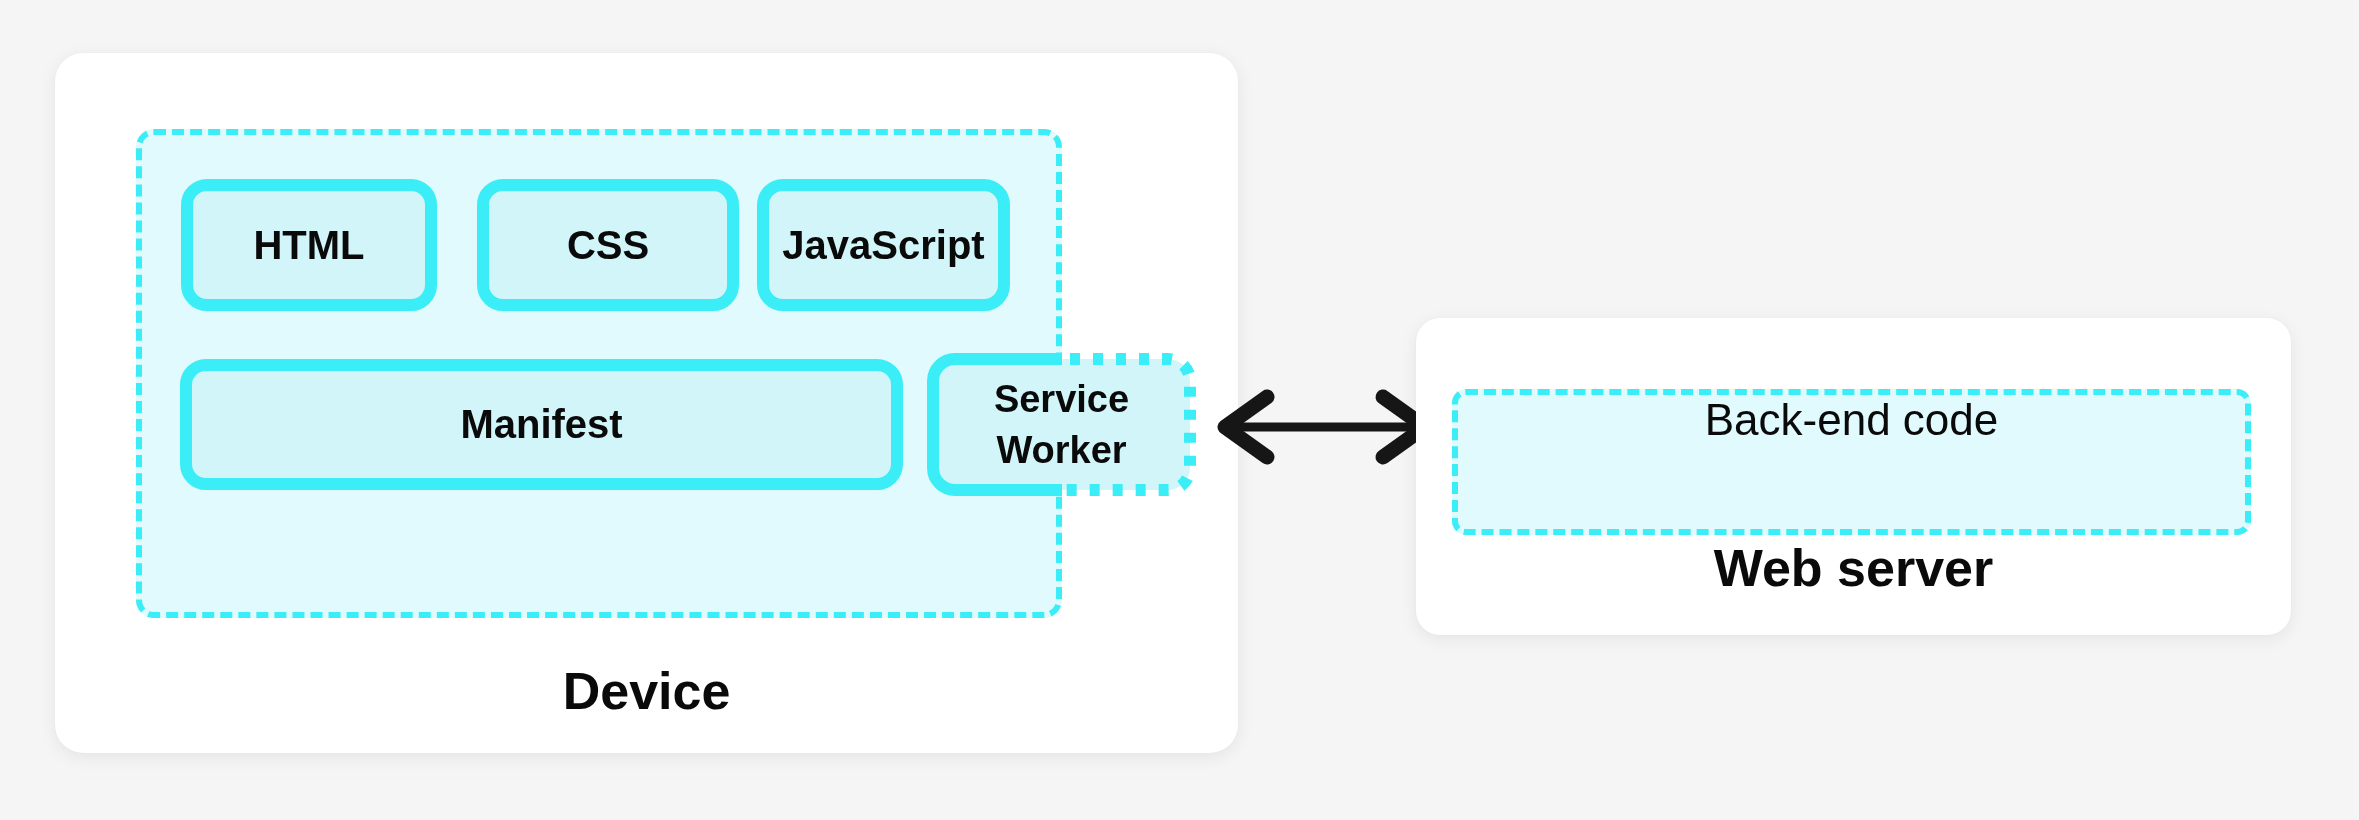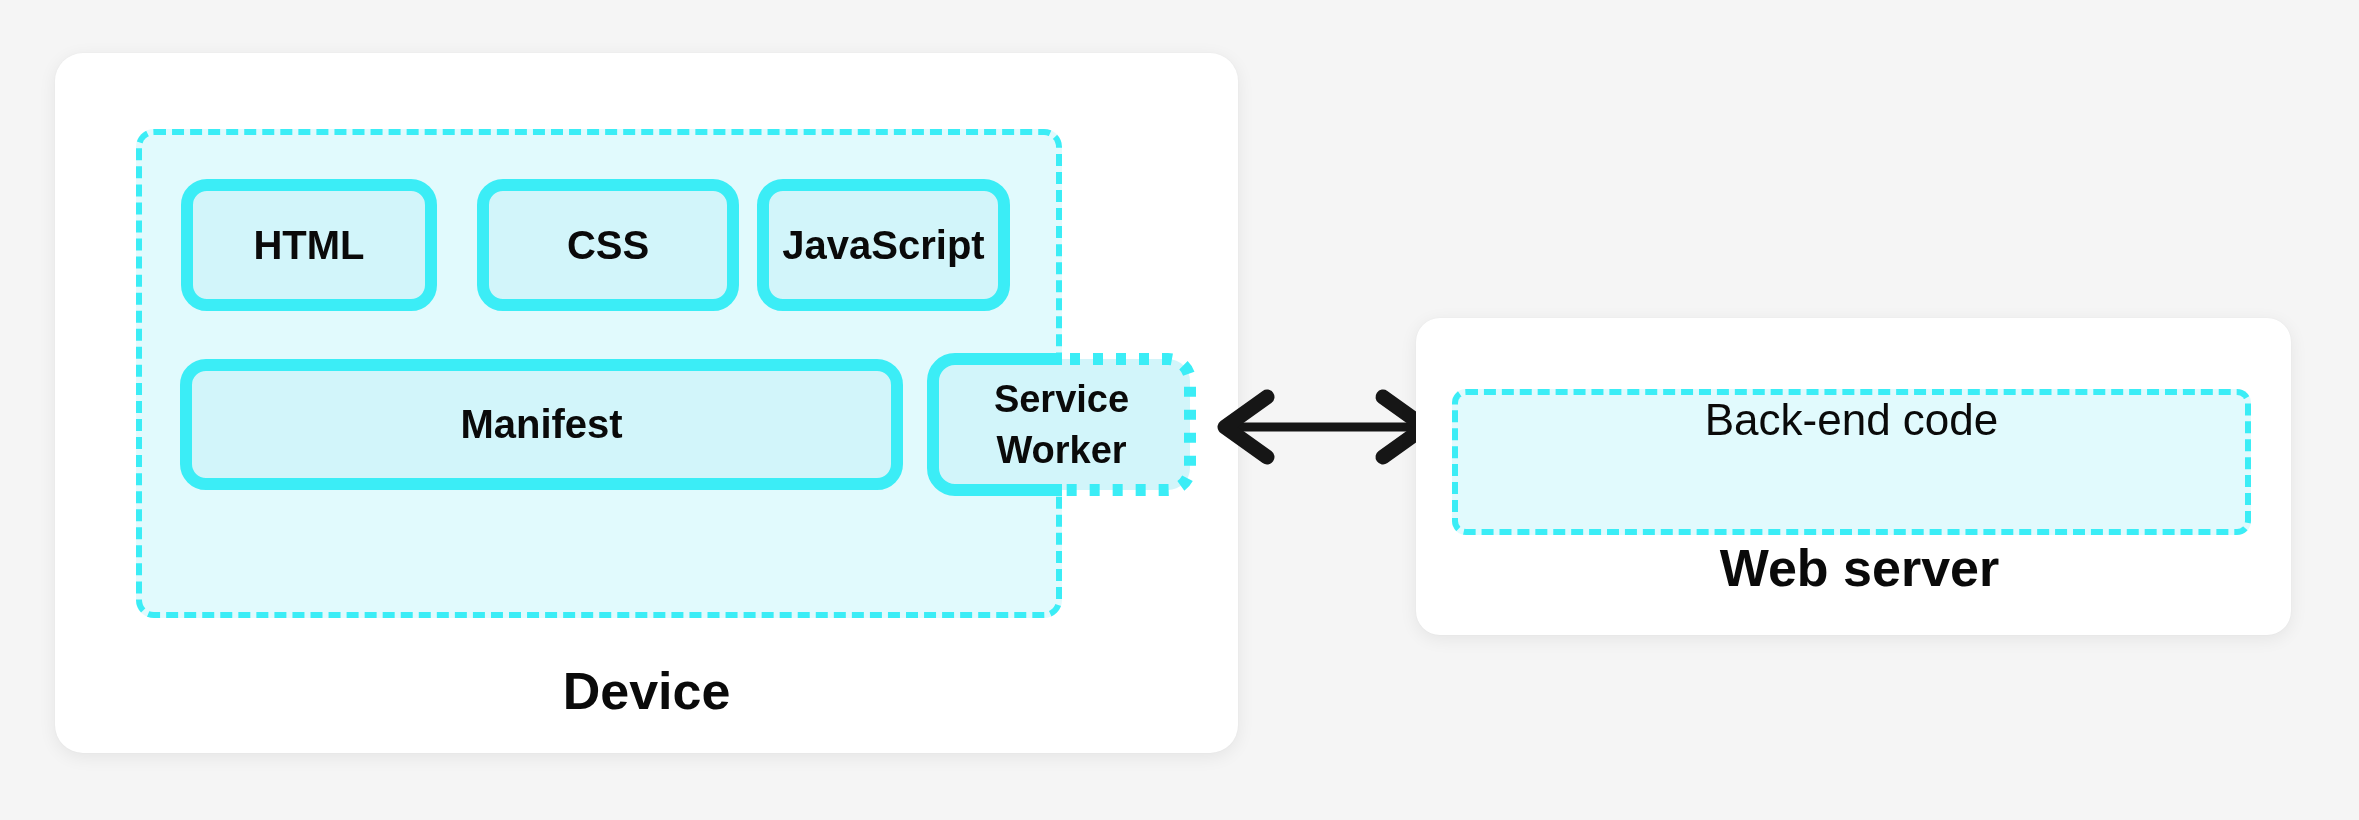--- a/index.html
+++ b/index.html
@@ -88,21 +88,21 @@
     box-sizing: border-box;
     border: 6px dashed #3BEDF6;
     border-radius: 14px;
     background: #E1FAFD;
     display: flex;
     align-items: flex-start;
     justify-content: center;
     font-size: 44px;
     margin-top: 37px;
   }
-  .server-label   { left: 1416px; top: 540px; width: 875px; font-size: 52px; font-weight: bold; padding-left: 6px; }
+  .server-label   { left: 1416px; top: 540px; width: 875px; font-size: 52px; font-weight: bold; }
 
   .arrow-svg {
     position: absolute;
     left: 1205px; top: 383px;
     width: 240px; height: 88px;
   }
 </style>
 </head>
 <body>
 

